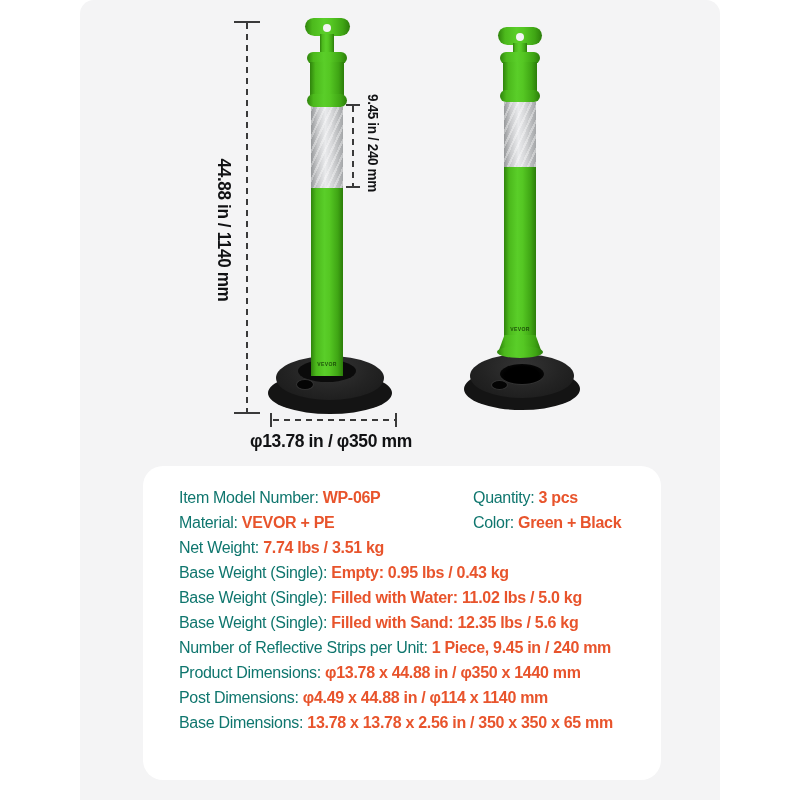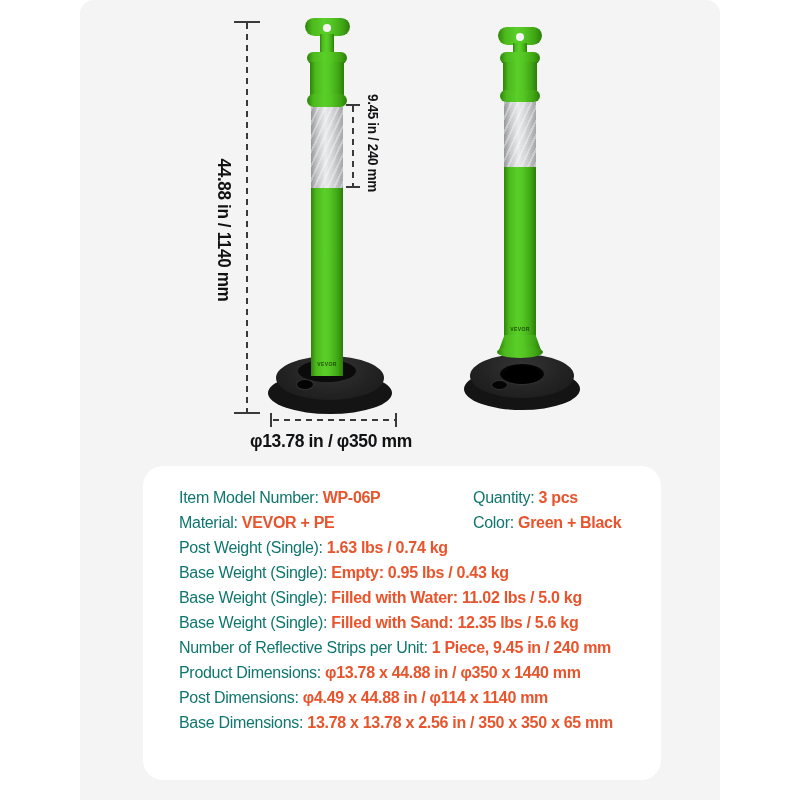--- a/index.html
+++ b/index.html
@@ -114,21 +114,21 @@
   <div class="part strip" style="left:504px;top:102px;width:32px;height:65px;"></div>
   <div class="part green post-body" style="left:504px;top:167px;width:32px;height:170px;"></div>
   <div class="brand" style="left:520px;top:326px;">VEVOR</div>
   <div class="part green flare" style="left:499px;top:335px;width:42px;height:15px;"></div>
   <div class="part green flare-lip" style="left:497px;top:346px;width:46px;height:12px;"></div>
 
   <div class="spec-card">
     <div class="spec-rows">
         <div class="spec-row"><span><span class="lbl">Item Model Number: </span><span class="val">WP-06P</span></span><span class="col2"><span class="lbl">Quantity: </span><span class="val">3 pcs</span></span></div>
         <div class="spec-row"><span><span class="lbl">Material: </span><span class="val">VEVOR + PE</span></span><span class="col2"><span class="lbl">Color: </span><span class="val">Green + Black</span></span></div>
-        <div class="spec-row"><span><span class="lbl">Post Weight (Single): </span><span class="val">1.63 lbs / 0.74 kg</span></span></div>
+        <div class="spec-row"><span><span class="lbl">Net Weight: </span><span class="val">7.74 lbs / 3.51 kg</span></span></div>
         <div class="spec-row"><span><span class="lbl">Base Weight (Single): </span><span class="val">Empty: 0.95 lbs / 0.43 kg</span></span></div>
         <div class="spec-row"><span><span class="lbl">Base Weight (Single): </span><span class="val">Filled with Water: 11.02 lbs / 5.0 kg</span></span></div>
         <div class="spec-row"><span><span class="lbl">Base Weight (Single): </span><span class="val">Filled with Sand: 12.35 lbs / 5.6 kg</span></span></div>
         <div class="spec-row"><span><span class="lbl">Number of Reflective Strips per Unit: </span><span class="val">1 Piece, 9.45 in / 240 mm</span></span></div>
         <div class="spec-row"><span><span class="lbl">Product Dimensions: </span><span class="val">φ13.78 x 44.88 in / φ350 x 1440 mm</span></span></div>
         <div class="spec-row"><span><span class="lbl">Post Dimensions: </span><span class="val">φ4.49 x 44.88 in / φ114 x 1140 mm</span></span></div>
         <div class="spec-row"><span><span class="lbl">Base Dimensions: </span><span class="val">13.78 x 13.78 x 2.56 in / 350 x 350 x 65 mm</span></span></div>
       </div>
   </div>
 </div>

